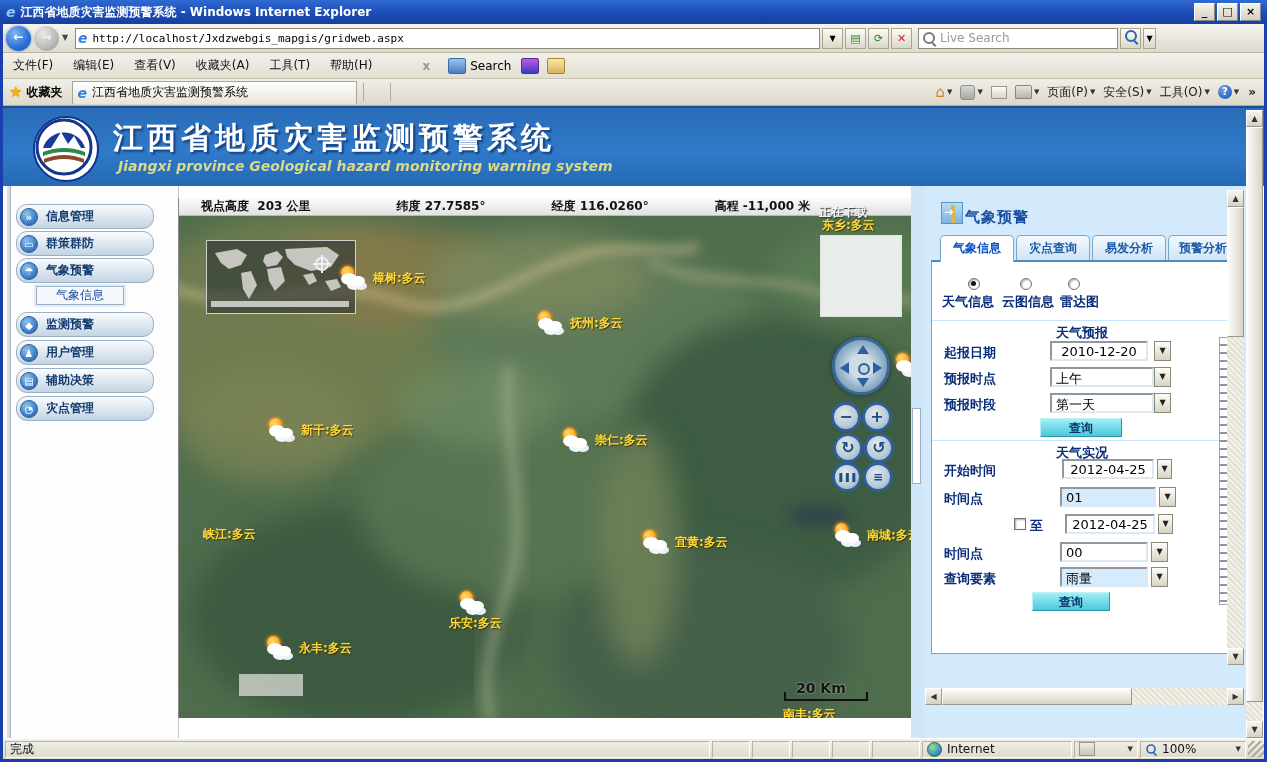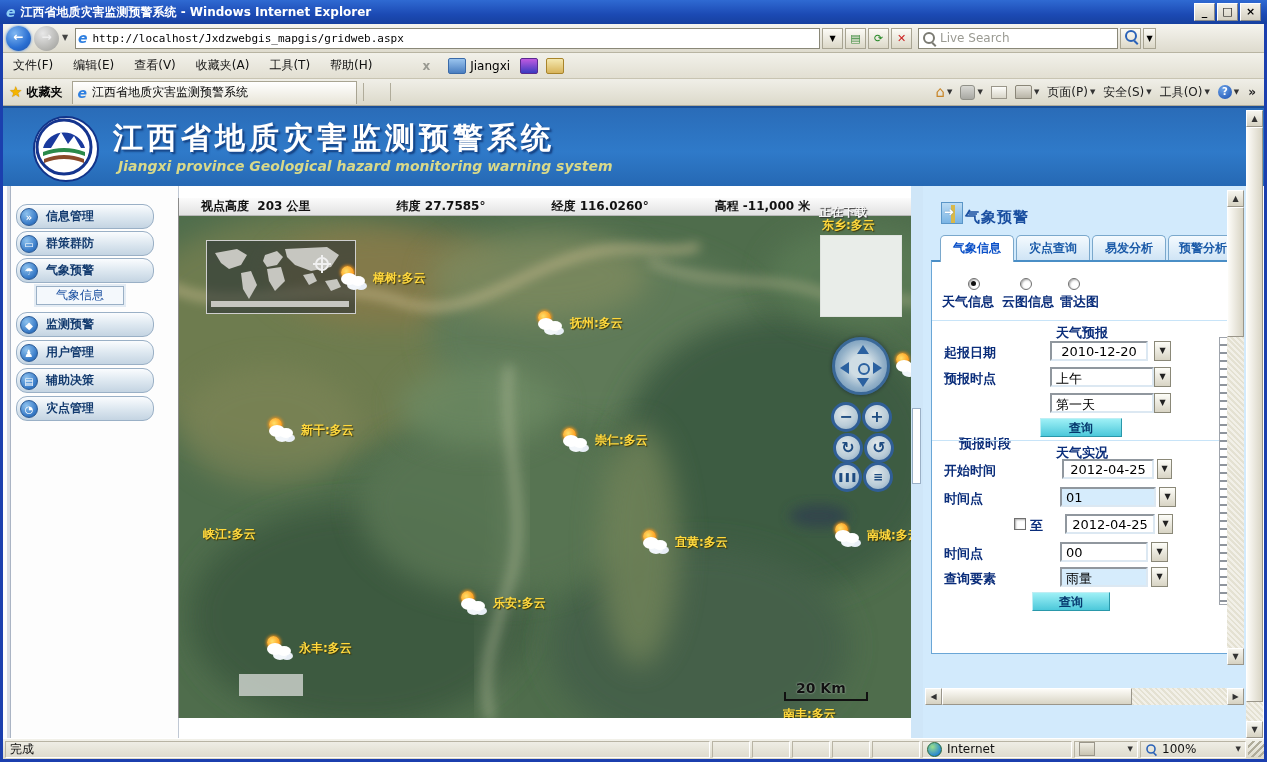--- a/index.html
+++ b/index.html
@@ -157,21 +157,21 @@
 
 <div class="menubar">
   <span class="menuitem">文件(F)</span>
   <span class="menuitem">编辑(E)</span>
   <span class="menuitem">查看(V)</span>
   <span class="menuitem">收藏夹(A)</span>
   <span class="menuitem">工具(T)</span>
   <span class="menuitem">帮助(H)</span>
   <span class="snagit-x">x</span>
   <span class="mini-ico" style="background:linear-gradient(#9ac4ee,#4a7ec0);border:1px solid #3a6aa8;"></span>
-  <span>Jiangxi</span>
+  <span>Search</span>
   <span class="mini-ico" style="background:linear-gradient(#c05ae0,#3a3ac0);border:1px solid #5a2a90;margin-left:10px;"></span>
   <span class="mini-ico" style="background:linear-gradient(#f4e8b0,#d8b45a);border:1px solid #a8842a;"></span>
 </div>
 
 <div class="favbar">
   <span class="star">★</span>
   <span style="font-weight:bold;">收藏夹</span>
   <div class="favtab">
     <span class="e-ico blue" style="margin-right:5px;">e</span>
     <span>江西省地质灾害监测预警系统</span>
@@ -365,21 +365,21 @@
           </span>
           <span>宜黄:多云</span>
         </div>
       <div class="wlabel" style="left:654px;top:307px;">
           <span class="wicon">
             <i class="sun"></i>
             <i class="cloud"></i>
           </span>
           <span>南城:多云</span>
         </div>
-      <div class="wlabel" style="left:280px;top:375px;">
+      <div class="wlabel" style="left:270px;top:375px;flex-direction:column;">
           <span class="wicon">
             <i class="sun"></i>
             <i class="cloud"></i>
           </span>
           <span>乐安:多云</span>
         </div>
       <div class="wlabel" style="left:86px;top:420px;">
           <span class="wicon">
             <i class="sun"></i>
             <i class="cloud"></i>
@@ -441,21 +441,21 @@
       <div class="sechead" style="top:58px;text-align:center;">天气预报</div>
 
       <div class="plabel" style="left:12px;top:82px;">起报日期</div>
       <div class="field" style="left:118px;top:79px;width:98px;text-align:center;">2010-12-20</div>
       <div class="dbtn" style="left:222px;top:79px;">▼</div>
 
       <div class="plabel" style="left:12px;top:108px;">预报时点</div>
       <div class="field" style="left:118px;top:105px;width:104px;">上午</div>
       <div class="dbtn" style="left:222px;top:105px;">▼</div>
 
-      <div class="plabel" style="left:27px;top:134px;margin-top:39px;">预报时段</div>
+      <div class="plabel" style="left:12px;top:134px;">预报时段</div>
       <div class="field" style="left:118px;top:131px;width:104px;">第一天</div>
       <div class="dbtn" style="left:222px;top:131px;">▼</div>
 
       <div class="qbtn" style="left:108px;top:156px;">查询</div>
 
       <div class="sechead" style="top:178px;">天气实况</div>
 
       <div class="plabel" style="left:12px;top:200px;">开始时间</div>
       <div class="field" style="left:130px;top:197px;width:92px;text-align:center;">2012-04-25</div>
       <div class="dbtn" style="left:225px;top:197px;width:15px;">▼</div>

